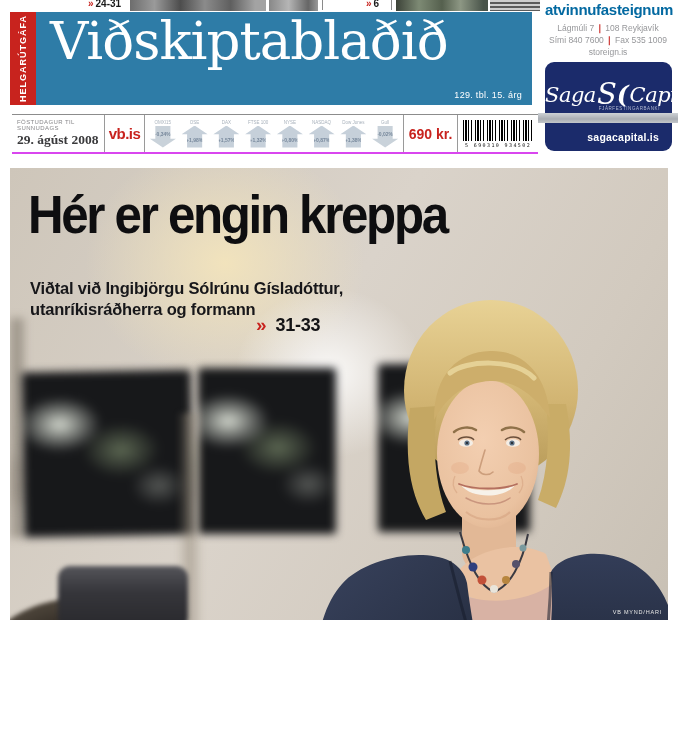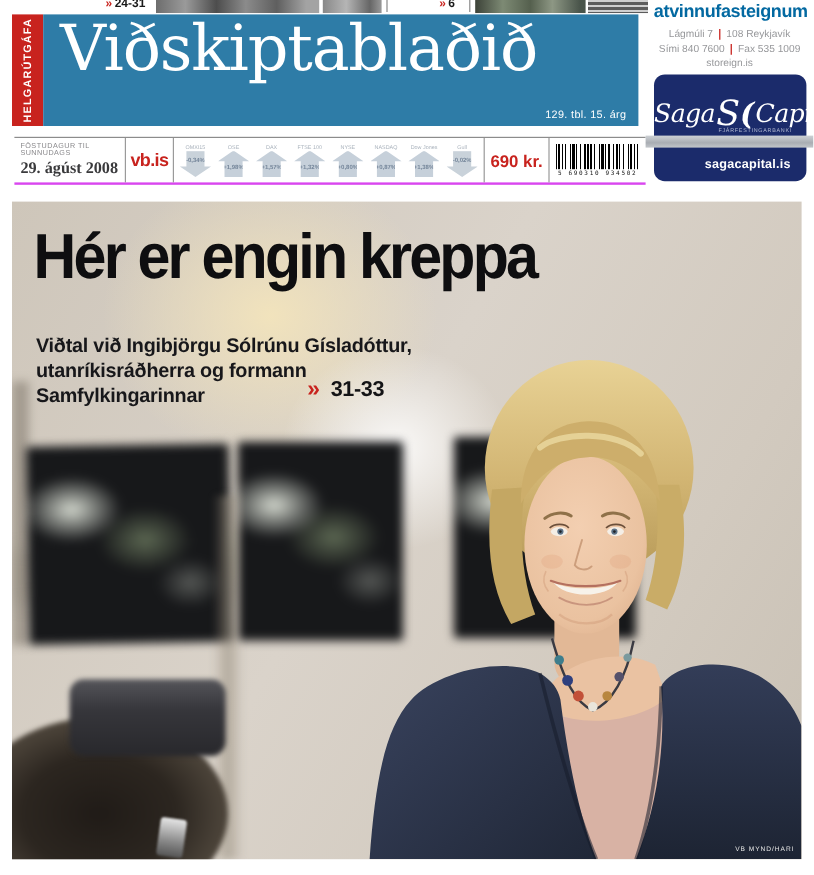--- a/index.html
+++ b/index.html
@@ -68,21 +68,21 @@
   .t-val { position:absolute; left:0; top:11px; width:100%; font-size:5px; font-weight:bold; color:#76879b; }
   .ticker.down .t-val { top:5px; }
   .cell-price { width:54px; align-items:center; }
   .price-label { font-size:14px; font-weight:800; color:#c8231e; }
   .cell-barcode { width:80px; border-right:none; align-items:center; justify-content:center; }
   .barcode { width:70px; }
   .bars { height:21px; background:repeating-linear-gradient(90deg,#000 0 1px,#fff 1px 2px,#000 2px 4px,#fff 4px 5px,#000 5px 6px,#fff 6px 8px,#000 8px 9px,#fff 9px 12px); }
   .digits { font-size:5px; letter-spacing:1.4px; color:#111; font-family:"DejaVu Sans Mono", monospace; text-align:center; margin-top:1px; white-space:nowrap; }
 
   
-  .photo { position:absolute; left:10px; top:168px; width:658px; height:548px; overflow:hidden;
+  .photo { position:absolute; left:10px; top:168px; width:658px; height:452px; overflow:hidden;
     background:linear-gradient(120deg,#cec6ba,#dad3ca 45%,#d2cabf 75%,#c8c0b4); }
   .glow { position:absolute; border-radius:50%; pointer-events:none; }
   .glow-lamp { left:75px; top:-25px; width:280px; height:240px;
     background:radial-gradient(closest-side, rgba(243,228,188,.95), rgba(243,228,188,0)); }
   .glow-window { left:225px; top:120px; width:190px; height:170px;
     background:radial-gradient(closest-side, rgba(255,255,255,.85), rgba(255,255,255,0)); }
   .glow-green1 { left:18px; top:235px; width:120px; height:90px; filter:blur(6px);
     background:radial-gradient(closest-side, rgba(141,158,113,.65), rgba(141,158,113,0)); }
   .glow-green2 { left:95px; top:255px; width:110px; height:75px; filter:blur(6px);
     background:radial-gradient(closest-side, rgba(185,196,160,.6), rgba(185,196,160,0)); }
@@ -311,21 +311,20 @@
       <circle cx="484" cy="421" r="4" fill="#e9e5db"></circle>
       <circle cx="496" cy="412" r="4" fill="#b8863f"></circle>
       <circle cx="506" cy="396" r="4" fill="#55516b"></circle>
       <circle cx="513" cy="380" r="3.5" fill="#7a9a9e"></circle>
     </svg>
 
     <h1 class="headline">Hér er engin kreppa</h1>
     <div class="subhead">
       <span>Viðtal við Ingibjörgu Sólrúnu Gísladóttur,</span><br>
       <span>utanríkisráðherra og formann</span><br>
-      <span>Samfylkingarinnar</span>
     </div>
     <div class="page-ref">
       <span class="chev">»</span><span class="num">31-33</span>
     </div>
     <div class="photo-credit">VB MYND/HARI</div>
   </div>
 
 </div>
 
 </body></html>

